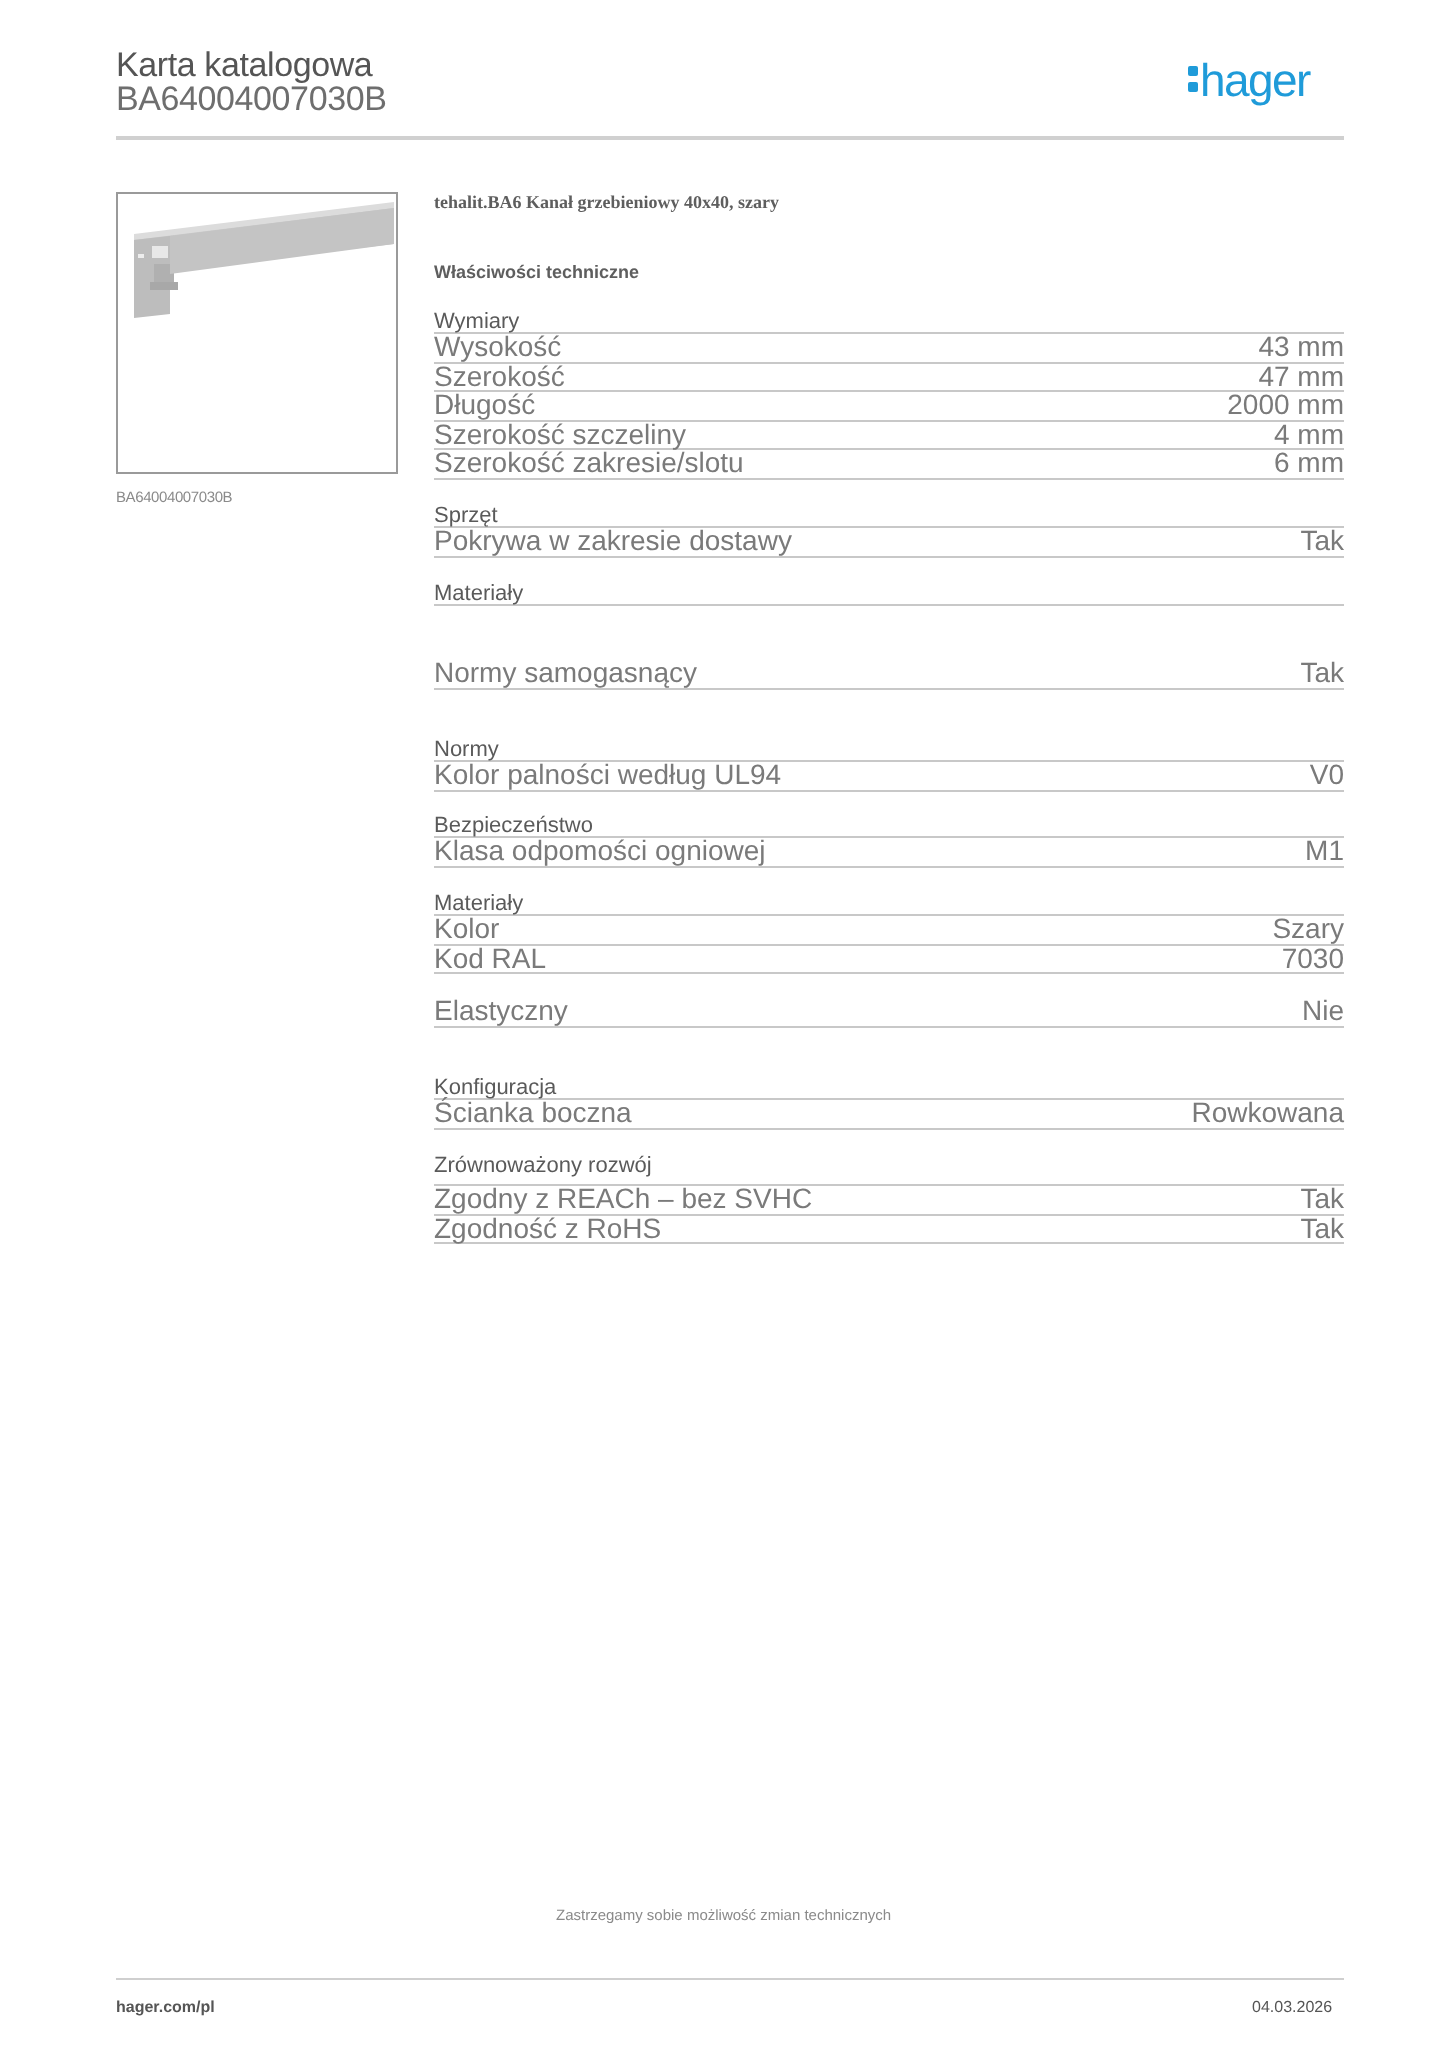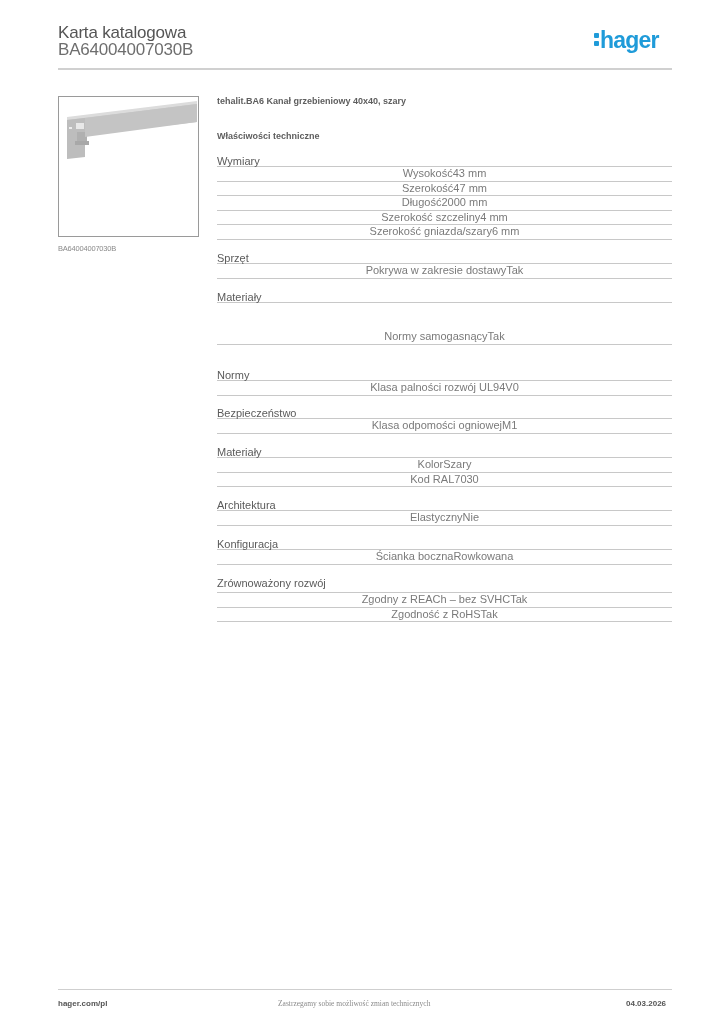--- a/index.html
+++ b/index.html
@@ -1,43 +1,43 @@
 <!DOCTYPE html>
 <html><head>
 <meta charset="utf-8">
 <style>
   * { box-sizing: border-box; margin: 0; padding: 0; }
   html, body { width: 724px; height: 1024px; background: #ffffff; }
   body { position: relative; font-family: "Liberation Sans", sans-serif; color: #6b6b6b; overflow: hidden; }
 
   .header-title { position: absolute; left: 58px; top: 23px; font-size: 17px; font-weight: normal; color: #555555; letter-spacing: -0.2px; }
   .header-code { position: absolute; left: 58px; top: 40px; font-size: 17px; color: #6e6e6e; letter-spacing: -0.2px; }
-  .logo { position: absolute; left: 594px; top: 29px; font-size: 23px; font-weight: bold; color: #1f9bd9; letter-spacing: -0.8px; line-height: 1; }
+  .logo { position: absolute; left: 594px; top: 29px; font-size: 23px; font-weight: normal; color: #1f9bd9; letter-spacing: -0.8px; line-height: 1; }
   .logo .colon { display: inline-block; width: 5px; position: relative; top: -1px; margin-right: 1px; }
   .logo .colon::before, .logo .colon::after { content: ""; position: absolute; left: 0; width: 5px; height: 5px; background: #1f9bd9; border-radius: 1px; }
   .logo .colon::before { top: -14px; }
   .logo .colon::after { top: -6px; }
   .header-rule { position: absolute; left: 58px; top: 68px; width: 614px; height: 2px; background: #d0d0d0; }
 
   .img-frame { position: absolute; left: 58px; top: 96px; width: 141px; height: 141px; border: 1px solid #9a9a9a; background: #fff; }
   .img-caption { position: absolute; left: 58px; top: 244px; font-size: 7.5px; color: #8a8a8a; letter-spacing: -0.2px; }
 
   .content { position: absolute; left: 217px; top: 0; width: 455px; }
-  .product-name { position: absolute; left: 0; top: 96px; font-size: 9px; font-weight: bold; color: #5e5e5e; white-space: nowrap; }
+  .product-name { position: absolute; left: 0; top: 96px; font-size: 9px; font-weight: bold; color: #5e5e5e; white-space: nowrap; font-family: Liberation Serif, serif; }
   .props-title { position: absolute; left: 0; top: 131px; font-size: 9px; font-weight: bold; color: #5e5e5e; white-space: nowrap; }
 
   .section { position: absolute; left: 0; width: 455px; }
   .section-head { font-size: 11px; font-weight: normal; color: #5a5a5a; height: 12px; line-height: 12px; border-bottom: 1.5px solid #c8c8c8; }
-  .row { display: flex; justify-content: center; font-size: 11px; color: #7a7a7a; height: 14.6px; line-height: 13.5px; border-bottom: 1.5px solid #c8c8c8; }
+  .row { display: flex; justify-content: space-between; font-size: 14px; color: #7a7a7a; height: 14.6px; line-height: 13.5px; border-bottom: 1.5px solid #c8c8c8; }
   .row .val { text-align: right; }
 
   .footer-rule { position: absolute; left: 58px; top: 989px; width: 614px; height: 1px; background: #cfcfcf; }
   .footer-left { position: absolute; left: 58px; top: 999px; font-size: 8px; font-weight: bold; color: #555; }
-  .footer-mid { position: absolute; left: 278px; top: 999px; font-size: 7.5px; color: #8a8a8a; font-family: Liberation Serif, serif; }
-  .footer-right { position: absolute; left: 626px; top: 999px; font-size: 8px; font-weight: bold; color: #555; text-align: right; }
+  .footer-mid { position: absolute; left: 278px; top: 953px; font-size: 7.5px; color: #8a8a8a; }
+  .footer-right { position: absolute; left: 626px; top: 999px; font-size: 8px; font-weight: normal; color: #555; text-align: right; }
 </style>
 </head>
 <body>
 
 <div class="header-title">Karta katalogowa</div>
 <div class="header-code">BA64004007030B</div>
 <div class="logo"><span class="colon"></span><span>hager</span></div>
 <div class="header-rule"></div>
 
 <div class="img-frame">
@@ -70,21 +70,21 @@
       </div>
     <div class="row">
         <span>Długość</span>
         <span class="val">2000 mm</span>
       </div>
     <div class="row">
         <span>Szerokość szczeliny</span>
         <span class="val">4 mm</span>
       </div>
     <div class="row">
-        <span>Szerokość gniazda/szary</span>
+        <span>Szerokość zakresie/slotu</span>
         <span class="val">6 mm</span>
       </div>
   </div>
 
   <div class="section" style="top:252px;">
     <div class="section-head">Sprzęt</div>
     <div class="row">
         <span>Pokrywa w zakresie dostawy</span>
         <span class="val">Tak</span>
       </div>
@@ -97,21 +97,21 @@
   <div class="section" style="top:330px;">
     <div class="row">
         <span>Normy samogasnący</span>
         <span class="val">Tak</span>
       </div>
   </div>
 
   <div class="section" style="top:369px;">
     <div class="section-head">Normy</div>
     <div class="row">
-        <span>Klasa palności rozwój UL94</span>
+        <span>Kolor palności według UL94</span>
         <span class="val">V0</span>
       </div>
   </div>
 
   <div class="section" style="top:407px;">
     <div class="section-head">Bezpieczeństwo</div>
     <div class="row">
         <span>Klasa odpomości ogniowej</span>
         <span class="val">M1</span>
       </div>
@@ -123,21 +123,20 @@
         <span>Kolor</span>
         <span class="val">Szary</span>
       </div>
     <div class="row">
         <span>Kod RAL</span>
         <span class="val">7030</span>
       </div>
   </div>
 
   <div class="section" style="top:499px;">
-    <div class="section-head">Architektura</div>
     <div class="row">
         <span>Elastyczny</span>
         <span class="val">Nie</span>
       </div>
   </div>
 
   <div class="section" style="top:538px;">
     <div class="section-head">Konfiguracja</div>
     <div class="row">
         <span>Ścianka boczna</span>

